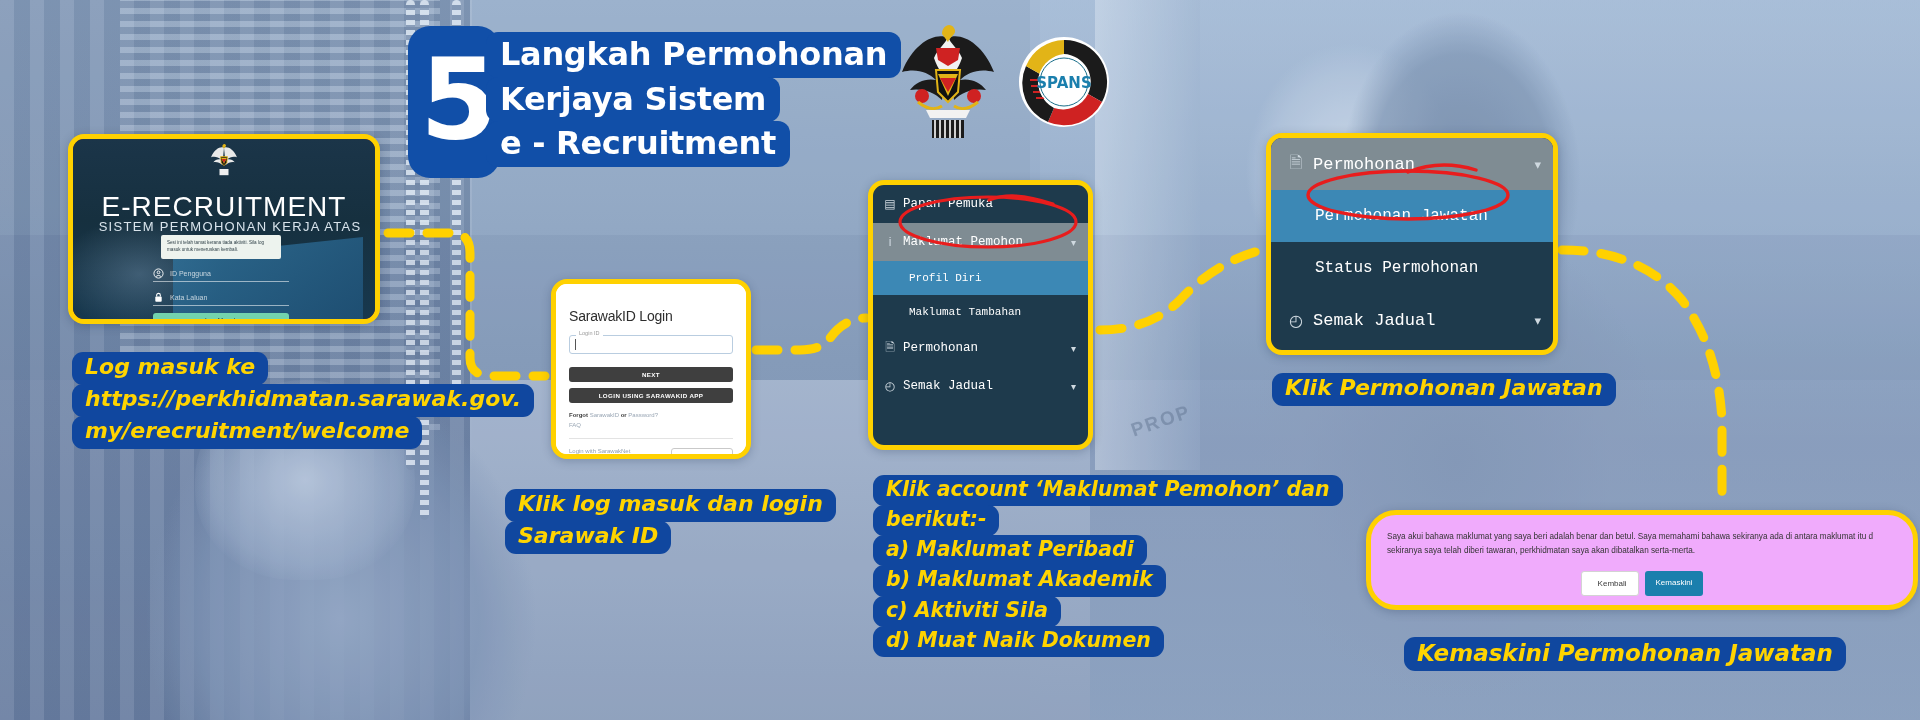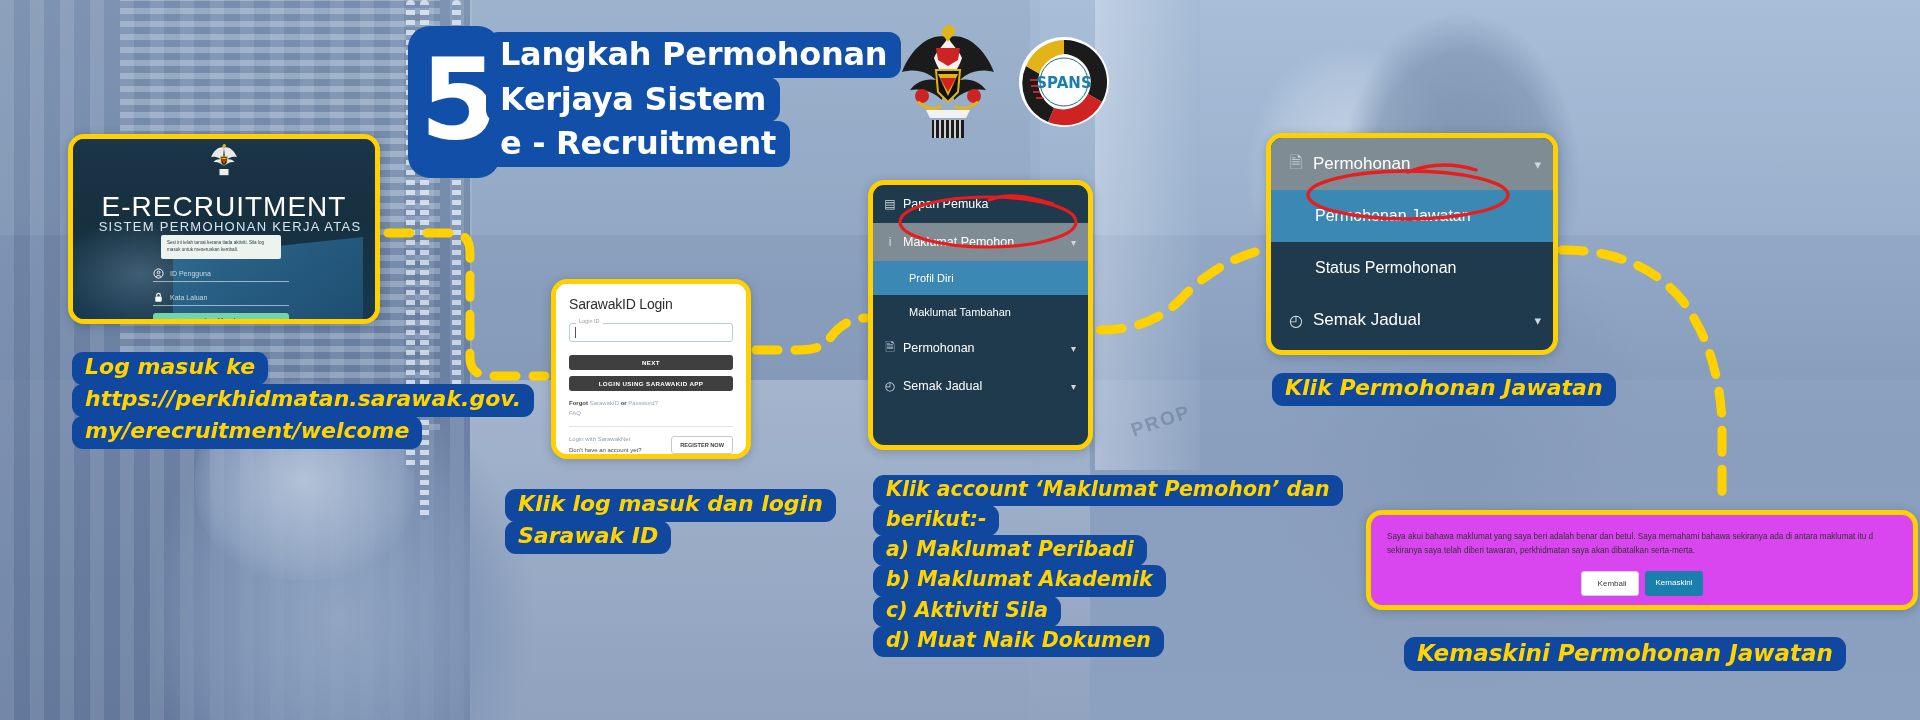--- a/index.html
+++ b/index.html
@@ -176,21 +176,21 @@
   .er-field .ic { width: 11px; height: 11px; color: #fff; display: block; }
   .er-field .lbl { color: rgba(255,255,255,.72); font-size: 7px; }
   .er-btn {
     position: absolute; left: 80px; top: 174px; width: 136px; height: 15px;
     background: #72d3ad; border-radius: 3px;
     color: #17414f; font-size: 6.5px; display: flex; align-items: center; justify-content: center;
   }
 
   
   #card-sarawakid { left: 551px; top: 279px; width: 200px; height: 180px; background: #ffffff; }
-  .sid-inner { position: absolute; inset: 0; padding: 12px 13px; background: #fff; }
+  .sid-inner { position: absolute; inset: 0; padding: 24px 13px; background: #fff; }
   .sid-title { color: #2d2d2d; font-size: 14px; font-weight: normal; margin-bottom: 11px; letter-spacing: -.2px; }
   .sid-fieldwrap { position: relative; margin-bottom: 13px; }
   .sid-legend {
     position: absolute; left: 7px; top: -5px; background: #fff; padding: 0 3px;
     color: #9a9a9a; font-size: 5.5px;
   }
   .sid-input {
     width: 100%; height: 19px; border: 1px solid #b9cde0; border-radius: 3px;
     background: #fff;
   }
@@ -212,21 +212,21 @@
     font-size: 5.6px; font-weight: bold; color: #3f3f3f; white-space: nowrap;
   }
 
   
   .menucard { background: #1e3a4c; }
   #card-menu-mid { left: 868px; top: 180px; width: 225px; height: 270px; }
   #card-menu-right { left: 1266px; top: 133px; width: 292px; height: 222px; }
 
   .mi { display: flex; align-items: center; position: relative; }
   .mi .mico { width: 26px; text-align: center; color: #cfd9e0; font-size: 12px; flex: 0 0 26px; }
-  .mi .mtxt { color: #ffffff; flex: 1; }
+  .mi .mtxt { color: #ffffff; flex: 1; font-family: Liberation Mono, monospace; }
   .mi .mcar { color: #cfd9e0; font-size: 10px; padding-right: 12px; }
   .mi.active-grey { background: #7f8c93; }
   .mi.active-blue { background: #3c88b5; }
 
   
   #card-menu-mid .mi { height: 38px; padding-left: 4px; }
   #card-menu-mid .mtxt { font-size: 12.5px; }
   #card-menu-mid .mi.sub { padding-left: 36px; height: 34px; }
   #card-menu-mid .mi.sub .mtxt { font-size: 11px; }
 
@@ -234,21 +234,21 @@
   #card-menu-right .mi { height: 52px; padding-left: 8px; }
   #card-menu-right .mtxt { font-size: 17px; }
   #card-menu-right .mi.sub { padding-left: 44px; height: 52px; }
   #card-menu-right .mi.sub .mtxt { font-size: 16px; }
   #card-menu-right .mi .mico { width: 34px; flex: 0 0 34px; font-size: 16px; }
   #card-menu-right .mi .mcar { font-size: 13px; }
 
   .red-ellipse { position: absolute; pointer-events: none; }
 
   
-  #card-declaration { left: 1366px; top: 510px; width: 552px; height: 100px; background: #d946ef; }
+  #card-declaration { left: 1366px; top: 510px; width: 552px; height: 100px; background: #f0abfc; border-radius: 30px; }
   .dec-body { padding: 15px 16px 0 16px; }
   .dec-text { color: #333; font-size: 8.2px; line-height: 1.65; white-space: nowrap; }
   .dec-actions { display: flex; justify-content: center; gap: 6px; margin-top: 14px; }
   .dec-btn { border-radius: 3px; font-size: 8px; padding: 7px 11px; }
   .dec-back { background: #fff; border: 1px solid #d3d3d3; color: #3a3a3a; padding-left: 16px; }
   .dec-update { background: #1b7fad; color: #fff; }
 
   
   .cap { position: absolute; }
   .cap span {

